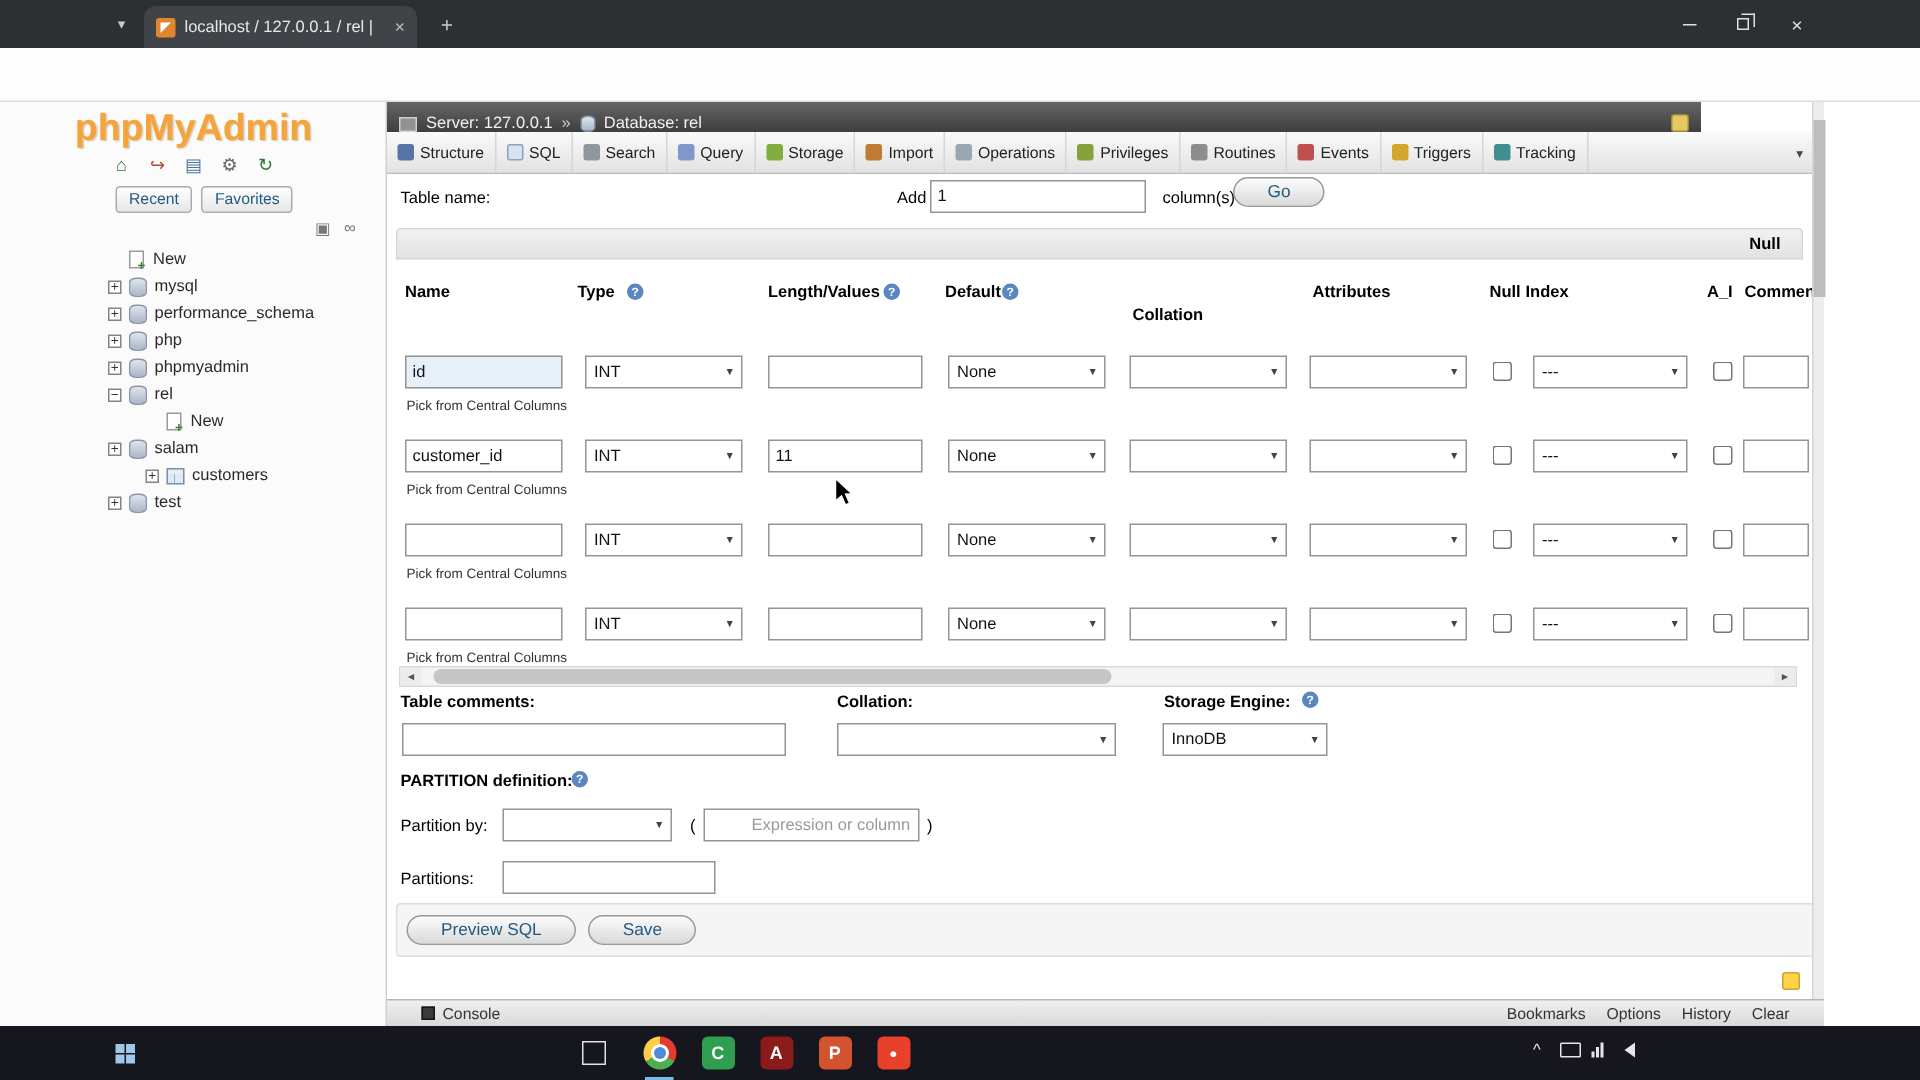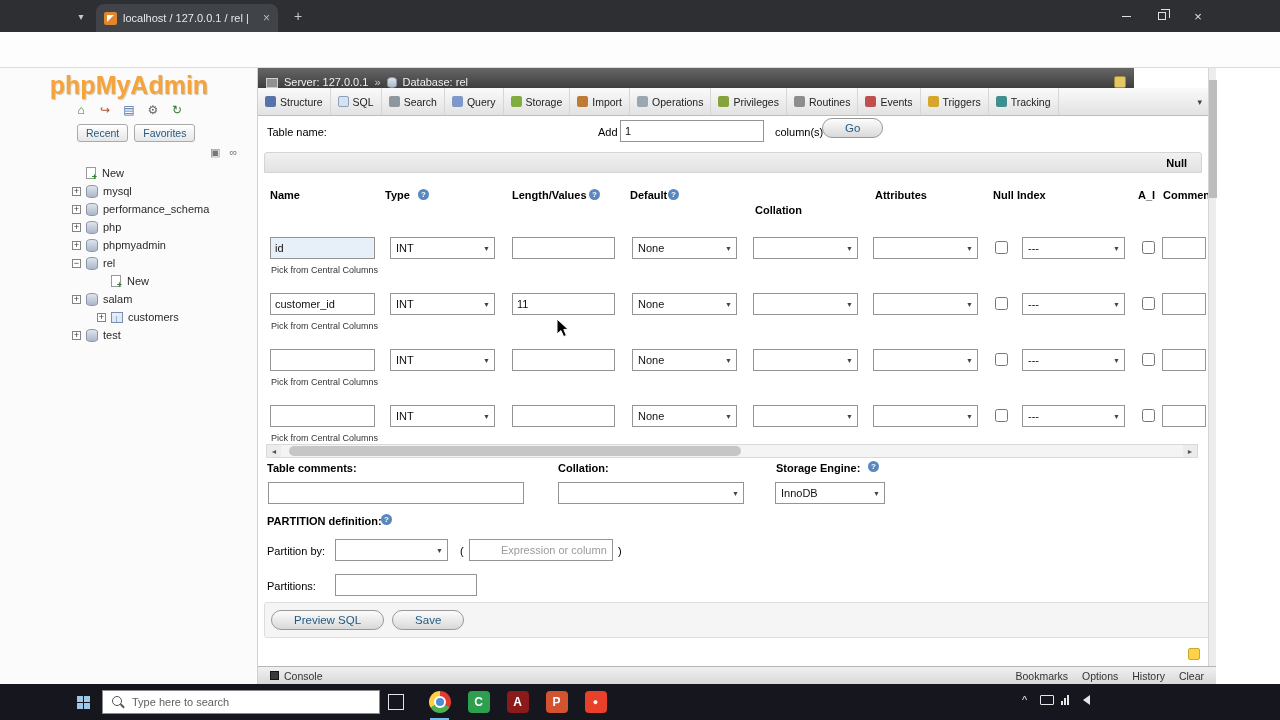--- a/index.html
+++ b/index.html
@@ -87,21 +87,21 @@
   .hs-track{flex:1;position:relative}
   .hs-thumb{position:absolute;left:8px;top:1px;height:10px;width:452px;background:#c6c6c6;border-radius:6px}
   .tbl-footer{position:absolute;left:6px;top:534px;width:1076px;height:36px;background:#f5f5f5;border:1px solid #dcdcdc;border-radius:3px;display:flex;align-items:center;padding-left:6px;gap:8px}
   .scrolldown-ico{position:absolute;left:930px;top:580px;width:12px;height:12px;background:#ffd24a;border:1px solid #caa52f;border-radius:2px}
 
   
   #vscroll{position:absolute;left:1208px;top:68px;width:8px;height:598px;background:#ededed;border-left:1px solid #d5d5d5}
   .vs-thumb{position:absolute;left:0;top:12px;width:8px;height:118px;background:#bdbdbd}
 
   
-  #consolebar{position:absolute;left:258px;top:666px;width:958px;height:18px;background:linear-gradient(#f0f0f0,#d9d9d9);border-top:1px solid #b5b5b5;display:flex;align-items:center;padding:0 12px;font-size:10.5px;color:#333}
+  #consolebar{position:absolute;left:258px;top:666px;width:958px;height:18px;background:linear-gradient(#f0f0f0,#d9d9d9);border-top:1px solid #b5b5b5;display:flex;align-items:center;padding:0 23px;font-size:10.5px;color:#333}
   .console-ico{width:9px;height:9px;background:#3a3a3a;border:1px solid #151515;margin-right:5px}
   .console-links{margin-left:auto;display:flex;gap:14px}
 
   
   #taskbar{position:absolute;left:0;top:684px;width:1280px;height:36px;background:#16161f}
   .start{position:absolute;left:64px;top:0;width:38px;height:36px;display:flex;align-items:center;justify-content:center}
   .winlogo{display:grid;grid-template-columns:6px 6px;grid-template-rows:6px 6px;gap:1px}
   .winlogo span{background:#9ec7e8}
   .tsearch{position:absolute;left:102px;top:6px;width:278px;height:24px;background:#fff;border:1px solid #8a8a8a;display:flex;align-items:center;padding:0 8px;gap:7px}
   .mag{position:relative;width:14px;height:14px;flex:0 0 auto}
@@ -452,24 +452,20 @@
 
   <div id="taskbar">
     <div class="start">
       <span class="winlogo">
           <span></span>
           <span></span>
           <span></span>
           <span></span>
         </span>
     </div>
-    <div class="tsearch">
-      <span class="mag"></span>
-      <span class="tsearch-text">Type here to search</span>
-    </div>
     <div class="taskview"></div>
     <div class="app-slot" style="left:420px">
       <span class="chrome-ico"></span>
       <span class="app-open-line"></span>
     </div>
     <div class="app-slot" style="left:459px">
       <span class="app-ico" style="background:#2e9e4f">C</span>
     </div>
     <div class="app-slot" style="left:498px">
       <span class="app-ico" style="background:#8b1a1a">A</span>

